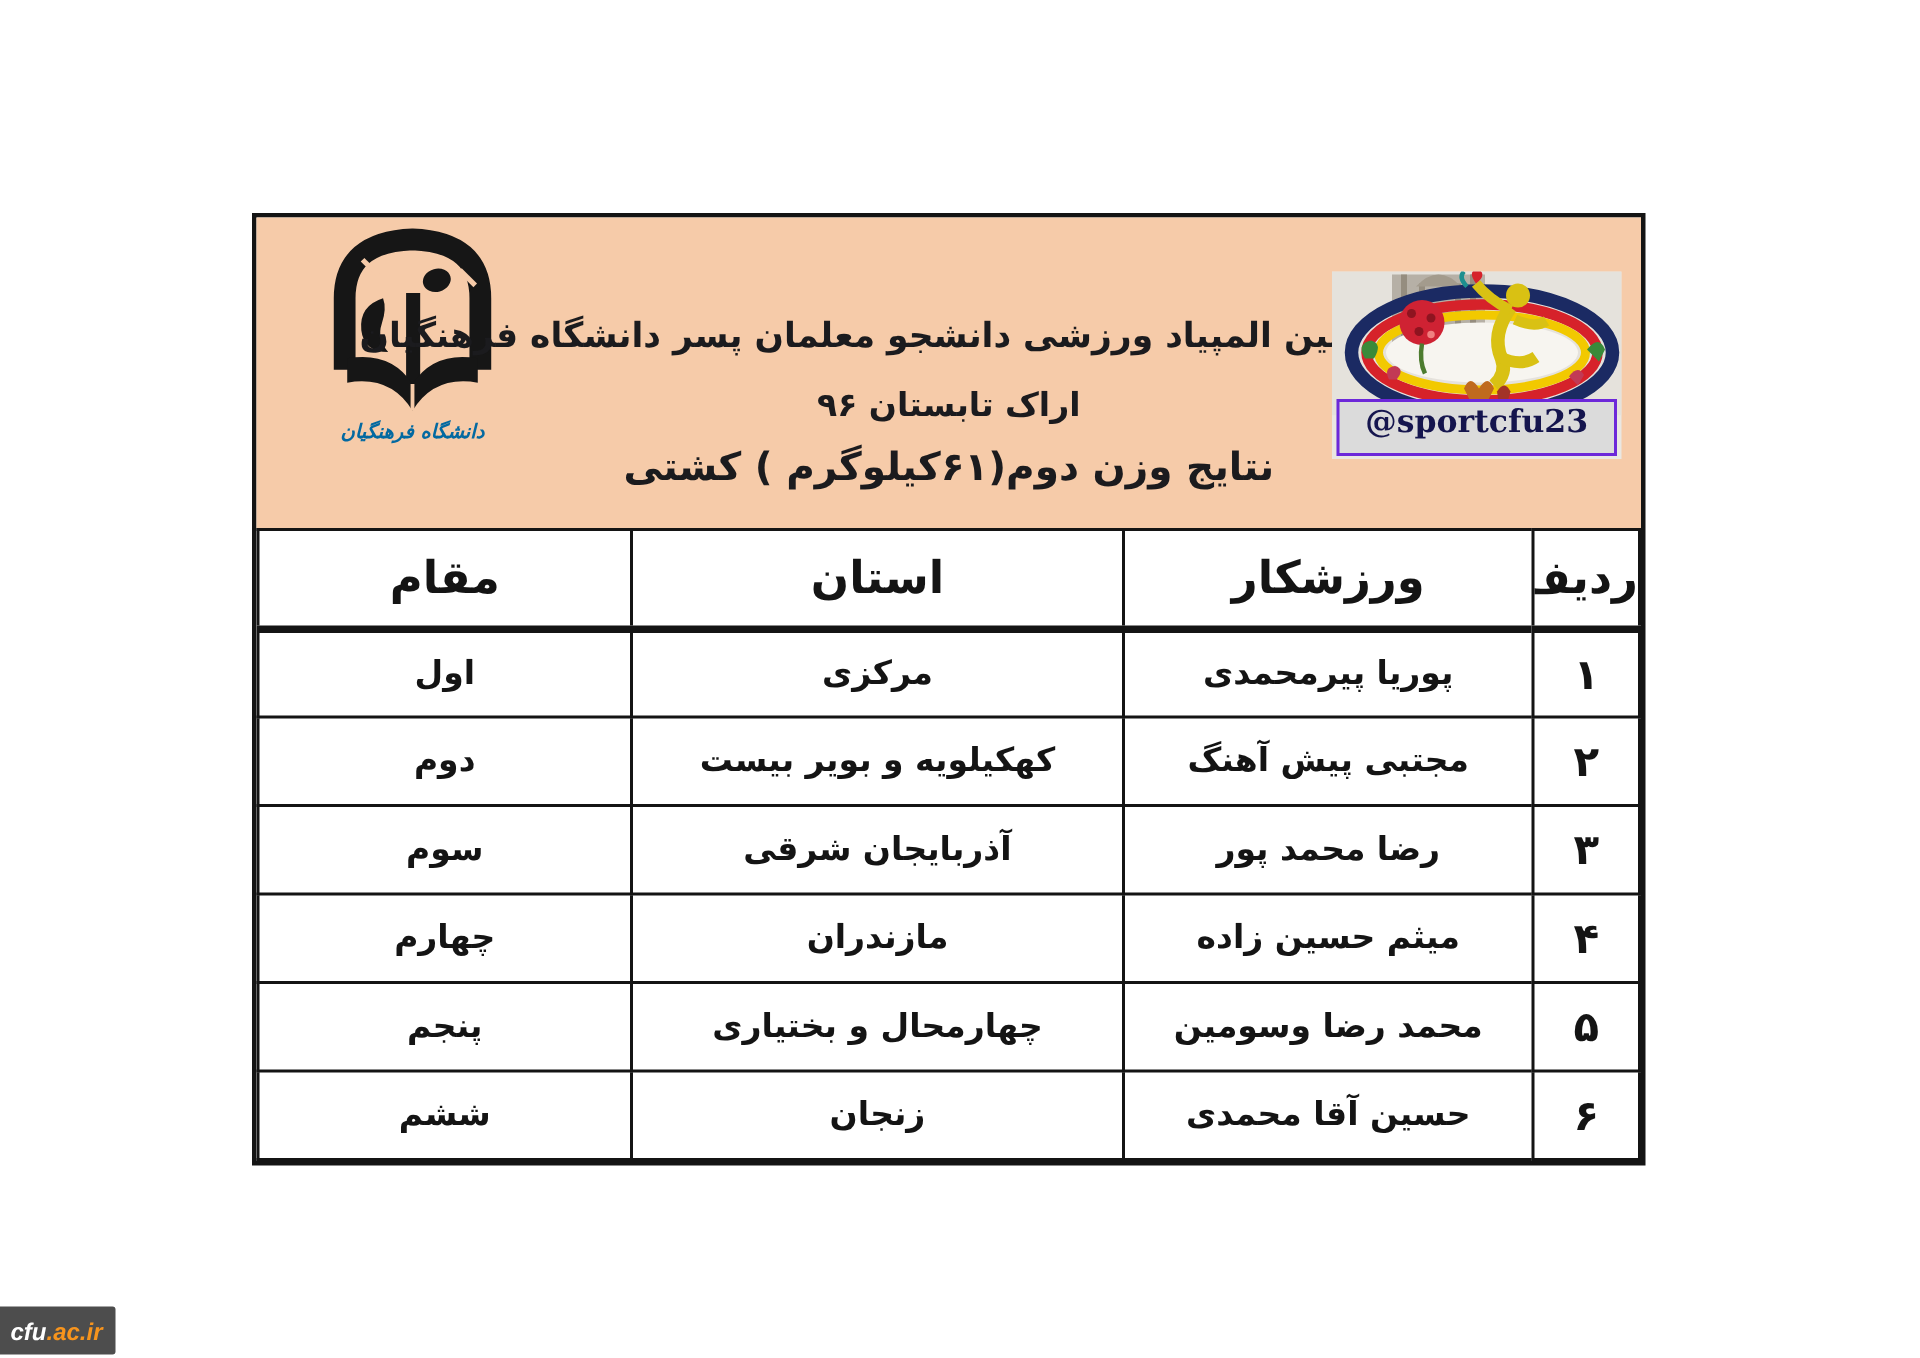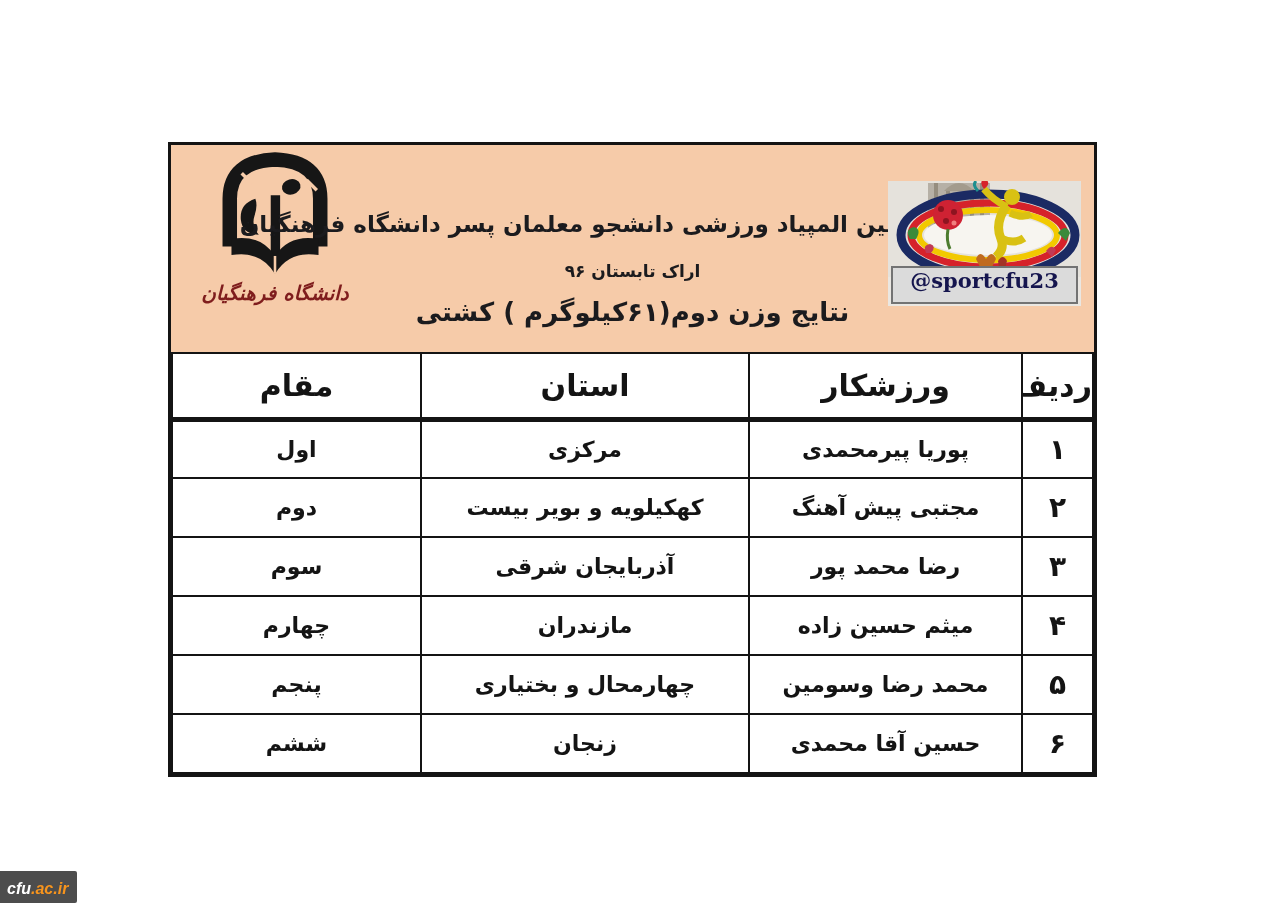--- a/index.html
+++ b/index.html
@@ -27,53 +27,53 @@
   .titles {
     position: absolute;
     left: 0; right: 0; top: 64px;
     text-align: center;
     direction: rtl;
     color: #1b1b1e;
     font-weight: bold;
   }
   .title-line { line-height: 30px; }
   .t1 { font-size: 23px; margin-bottom: 17px; }
-  .t2 { font-size: 17px; margin-bottom: 11px; }
+  .t2 { font-size: 22px; margin-bottom: 11px; }
   .t3 { font-size: 26px; }
   
   .logo-left {
     position: absolute;
     left: 28px; top: 6px;
     width: 152px;
     text-align: center;
   }
   .logo-left svg { display: block; margin: 0 auto; }
   .logo-caption {
     margin-top: 2px;
-    font-size: 20px;
+    font-size: 13px;
     font-weight: bold;
     font-style: italic;
-    color: #7f1d1d;
+    color: #0369a1;
     direction: rtl;
     letter-spacing: -1px;
   }
   
   .logo-right {
     position: absolute;
     right: 13px; top: 36px;
     width: 193px; height: 125px;
     background: #eae7e2;
   }
   .logo-right svg { display: block; }
   .handle {
     position: absolute;
     left: 3px; right: 3px; bottom: 2px;
     height: 38px;
     background: #dbdbdb;
-    border: 2px solid #737373;
+    border: 2px solid #6d28d9;
     font-family: "DejaVu Serif", serif;
     font-weight: bold;
     font-size: 21px;
     line-height: 25px;
     text-align: center;
     color: #15154e;
   }
   
   table.results {
     width: 100%;

